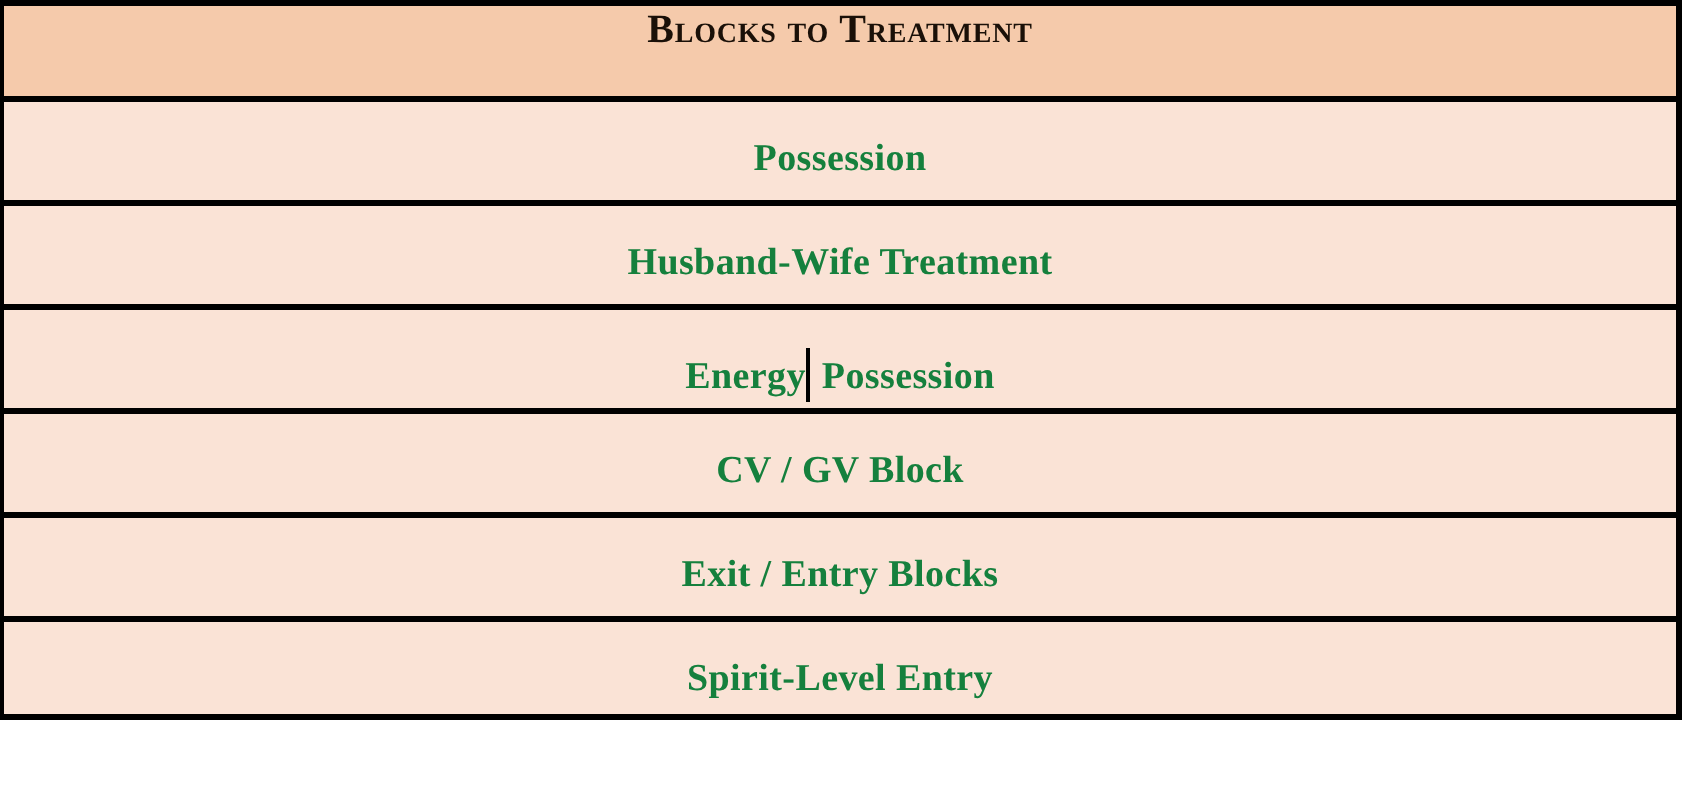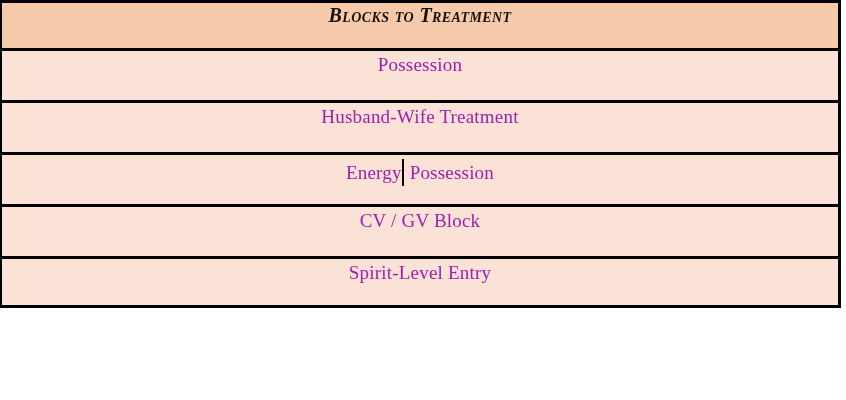--- a/index.html
+++ b/index.html
@@ -47,21 +47,20 @@
   .header-title {
     display: block;
     font-family: "Liberation Serif", "DejaVu Serif", serif;
     font-weight: bold;
     font-variant: small-caps;
     font-size: 20px;
     letter-spacing: 0.4px;
     color: #1a1008;
     line-height: 1.0;
     padding-top: 2px;
-    font-style: italic;
   }
 
   table.blocks-table tr.data-row > td {
     background: #fae3d6;
     height: 49px;
     padding: 0;
     border-bottom: 3px solid #000000;
     border-left: 2px solid #000000;
     border-right: 3px solid #000000;
     vertical-align: top;
@@ -69,25 +68,25 @@
   }
 
   table.blocks-table tr.data-row:last-child > td {
     height: 46px;
   }
 
   .cell-text {
     display: inline-block;
     position: relative;
     font-family: "Liberation Serif", "DejaVu Serif", serif;
-    font-weight: normal;
+    font-weight: bold;
     font-size: 19px;
-    color: #a21caf;
+    color: #15803d;
     line-height: 1.0;
-    padding-top: 4px;
+    padding-top: 19px;
     letter-spacing: 0.2px;
   }
 
   
   .caret {
     display: inline-block;
     width: 2px;
     height: 27px;
     background: #000000;
     vertical-align: -7px;
@@ -127,20 +126,25 @@
           <span class="cell-text"><span>Energy</span><span class="caret"></span><span> Possession</span></span>
         </td>
       </tr>
 
       <tr class="data-row">
         <td>
           <span class="cell-text">CV / GV Block</span>
         </td>
       </tr>
 
+      <tr class="data-row">
+        <td>
+          <span class="cell-text">Exit / Entry Blocks</span>
+        </td>
+      </tr>
 
       <tr class="data-row">
         <td>
           <span class="cell-text">Spirit-Level Entry</span>
         </td>
       </tr>
 
     </tbody>
   </table>
 

